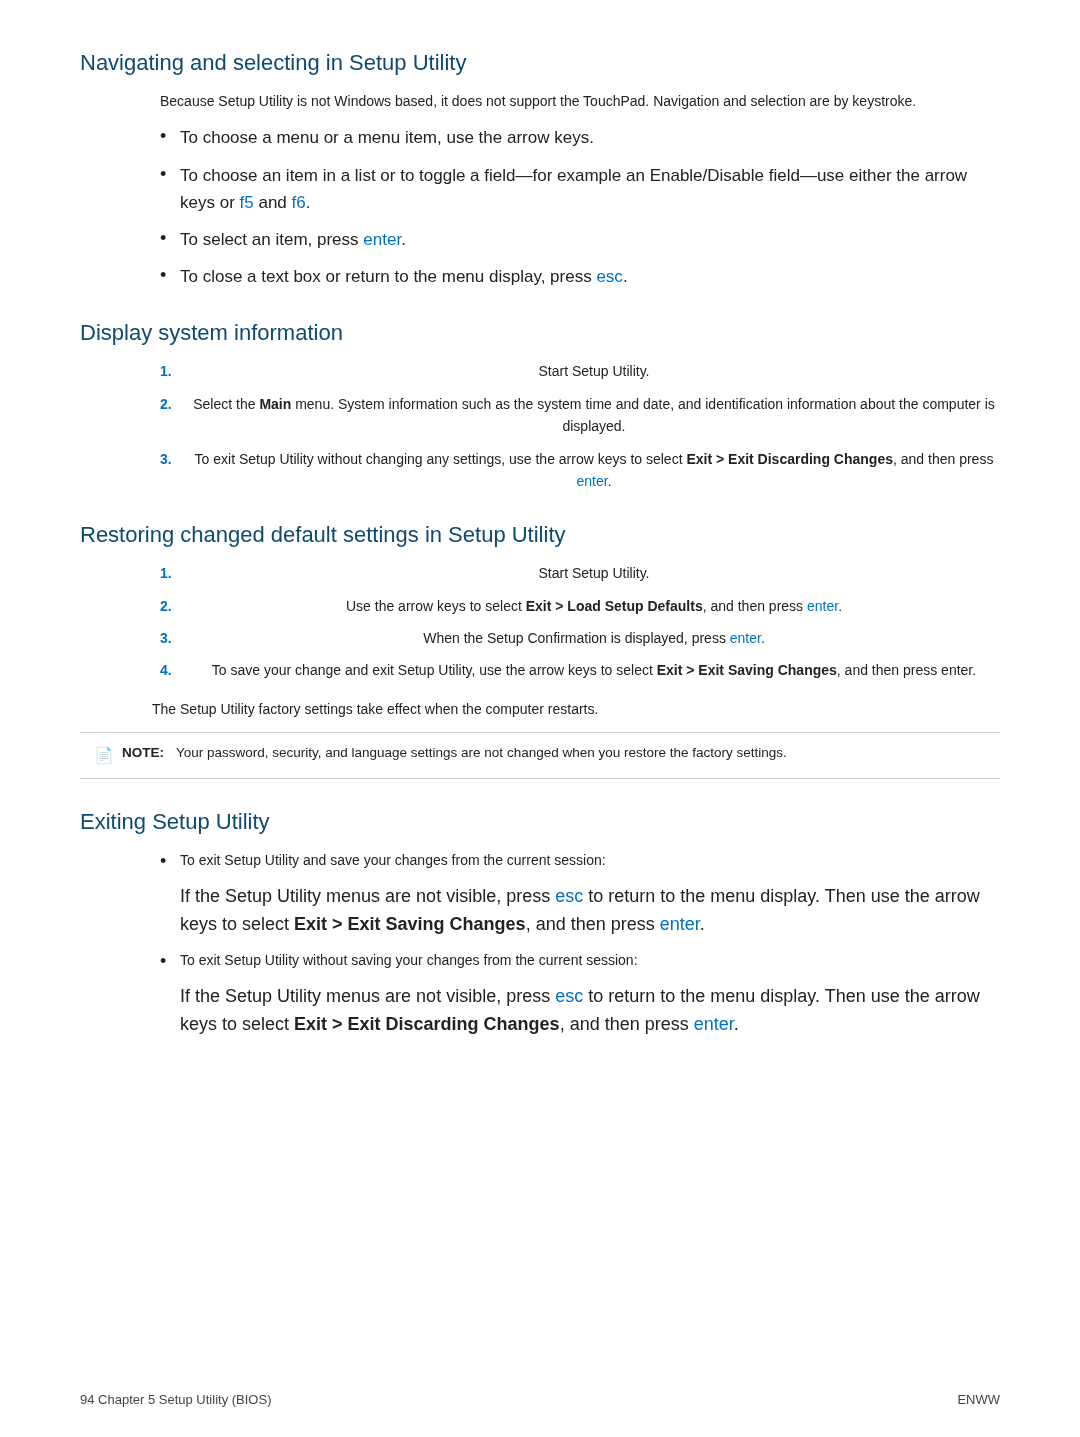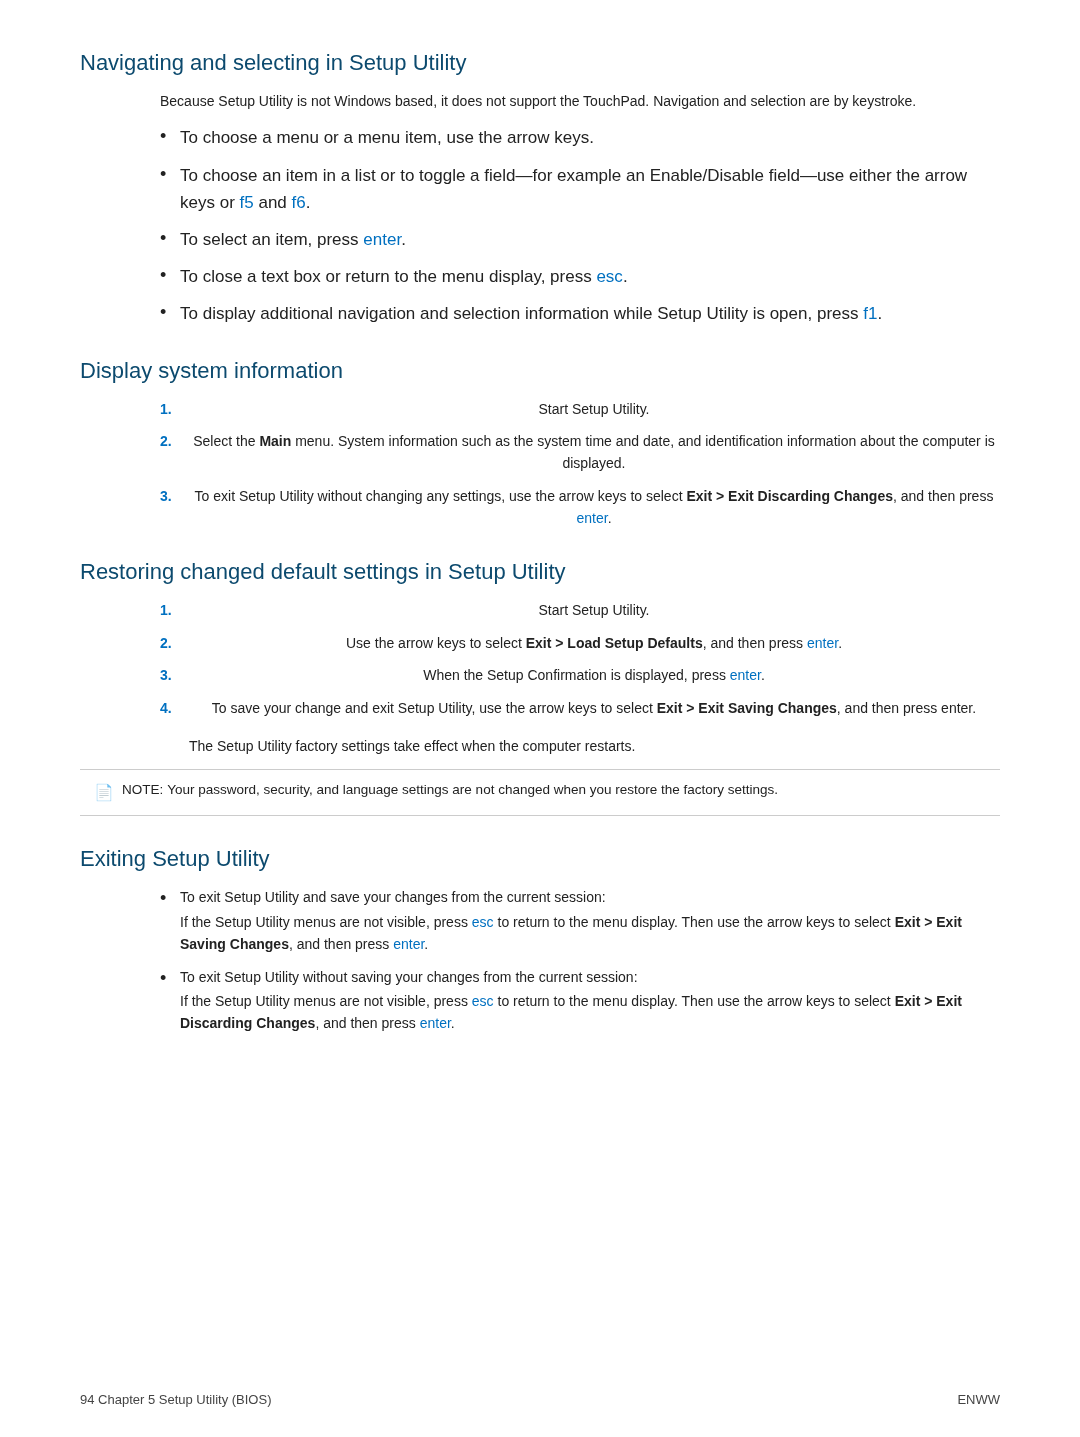--- a/index.html
+++ b/index.html
@@ -109,26 +109,26 @@
     }
 
     .note-icon {
       font-size: 16px;
       color: #555;
       margin-top: 1px;
       flex-shrink: 0;
     }
 
     .note-label {
-      font-weight: normal;
-      margin-right: 4px;
+      font-weight: bold;
+      margin-right: 12px;
     }
 
     .plain-text {
-      margin-left: 109px;
+      margin-left: 72px;
       margin-bottom: 12px;
       line-height: 1.6;
       font-size: 14px;
     }
 
     .nested-bullet-list {
       list-style: none;
       margin-left: 80px;
       margin-bottom: 16px;
     }
@@ -144,24 +144,24 @@
     .nested-bullet-list > li::before {
       content: "•";
       position: absolute;
       left: 0;
       color: #222;
       font-size: 18px;
       top: -2px;
     }
 
     .nested-bullet-list .sub-text {
-      margin-top: 2px;
+      margin-top: 10px;
       margin-left: 0;
       line-height: 1.6;
-      font-size: 14px;
+      font-size: 18px;
     }
 
     .page-footer {
       position: absolute;
       bottom: 30px;
       left: 80px;
       right: 80px;
       display: flex;
       justify-content: space-between;
       font-size: 13px;
@@ -175,21 +175,20 @@
 
   <h2 class="section-heading">Navigating and selecting in Setup Utility</h2>
 
   <p class="intro-text">Because Setup Utility is not Windows based, it does not support the TouchPad. Navigation and selection are by keystroke.</p>
 
   <ul class="bullet-list">
     <li>To choose a menu or a menu item, use the arrow keys.</li>
     <li>To choose an item in a list or to toggle a field—for example an Enable/Disable field—use either the arrow keys or <span class="link-blue">f5</span> and <span class="link-blue">f6</span>.</li>
     <li>To select an item, press <span class="link-blue">enter</span>.</li>
     <li>To close a text box or return to the menu display, press <span class="link-blue">esc</span>.</li>
-    <li>To display additional navigation and selection information while Setup Utility is open, press <span class="link-blue">f1</span>.</li>
   </ul>
 
   <h2 class="section-heading">Display system information</h2>
 
   <ol class="ordered-list">
     <li>Start Setup Utility.</li>
     <li>Select the <strong>Main</strong> menu. System information such as the system time and date, and identification information about the computer is displayed.</li>
     <li>To exit Setup Utility without changing any settings, use the arrow keys to select <strong>Exit &gt; Exit Discarding Changes</strong>, and then press <span class="link-blue">enter</span>.</li>
   </ol>
 

